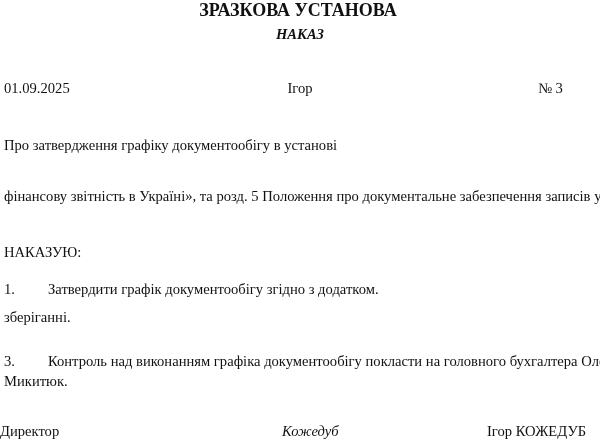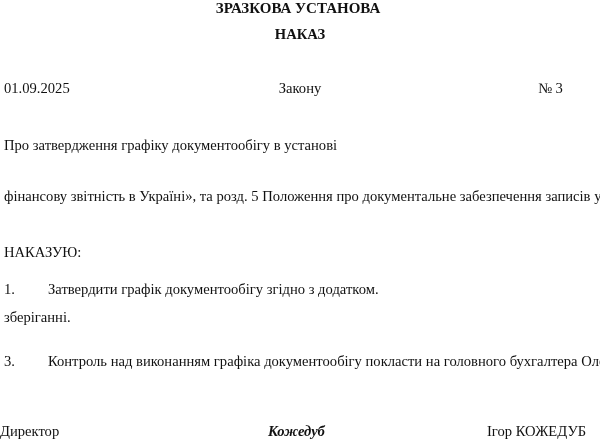--- a/index.html
+++ b/index.html
@@ -11,22 +11,22 @@
       width: 600px;
       height: 443px;
       position: relative;
       overflow: hidden;
       font-family: "Liberation Serif", "DejaVu Serif", serif;
       font-size: 14.6px;
       color: #111111;
     }
     .abs { position: absolute; white-space: nowrap; }
     .bold { font-weight: bold; }
-    .title1 { top: 0px; left: 0; width: 596px; text-align: center; font-size: 15px; }
-    .title2 { top: 26px; left: 0; width: 600px; text-align: center; font-size: 14.6px; }
+    .title1 { top: 0px; left: 0; width: 596px; text-align: center; font-size: 18px; }
+    .title2 { top: 26px; left: 0; width: 600px; text-align: center; font-size: 14.6px; font-style: italic; }
     .date { top: 80px; left: 4px; }
     .city { top: 80px; left: 0; width: 600px; text-align: center; }
     .num { top: 80px; left: 538px; }
     .subject { top: 137px; left: 4px; }
     .para {
       position: absolute;
       top: 186px;
       left: 4px;
       width: 594px;
       line-height: 21px;
@@ -38,52 +38,53 @@
       left: 4px;
       width: 596px;
       line-height: 20px;
     }
     .item .line { display: block; white-space: nowrap; }
     .item .n { display: inline-block; width: 44px; }
     .item1 { top: 279px; }
     .item2 { top: 307px; }
     .item3 { top: 351px; }
     .sig-pos { top: 423px; left: 0; }
-    .sig-sign { top: 423px; left: 268px; font-style: italic; font-weight: bold; }
+    .sig-sign { top: 423px; left: 282px; font-style: italic; }
     .sig-name { top: 423px; left: 487px; }
   </style>
 </head>
 <body>
 
 <div>
 
   <div class="abs bold title1">ЗРАЗКОВА УСТАНОВА</div>
   <div class="abs bold title2">НАКАЗ</div>
 
   <div class="abs date">01.09.2025</div>
-  <div class="abs city">Закону</div>
+  <div class="abs city">Ігор</div>
   <div class="abs num">№ 3</div>
 
   <div class="abs subject">Про затвердження графіку документообігу в установі</div>
 
   <div class="para">
     <span class="line">фінансову звітність в Україні», та розд. 5 Положення про документальне забезпечення записів у</span>
   </div>
 
   <div class="abs order-word">НАКАЗУЮ:</div>
 
   <div class="item item1">
     <span class="line"><span class="n">1.</span><span>Затвердити графік документообігу згідно з додатком.</span></span>
   </div>
 
   <div class="item item2">
     <span class="line">зберіганні.</span>
   </div>
 
   <div class="item item3">
     <span class="line"><span class="n">3.</span><span>Контроль над виконанням графіка документообігу покласти на головного бухгалтера Олену</span></span>
+    <span class="line">Микитюк.</span>
   </div>
 
   <div class="abs sig-pos">Директор</div>
   <div class="abs sig-sign">Кожедуб</div>
   <div class="abs sig-name">Ігор КОЖЕДУБ</div>
 
 </div>
 
 </body></html>

